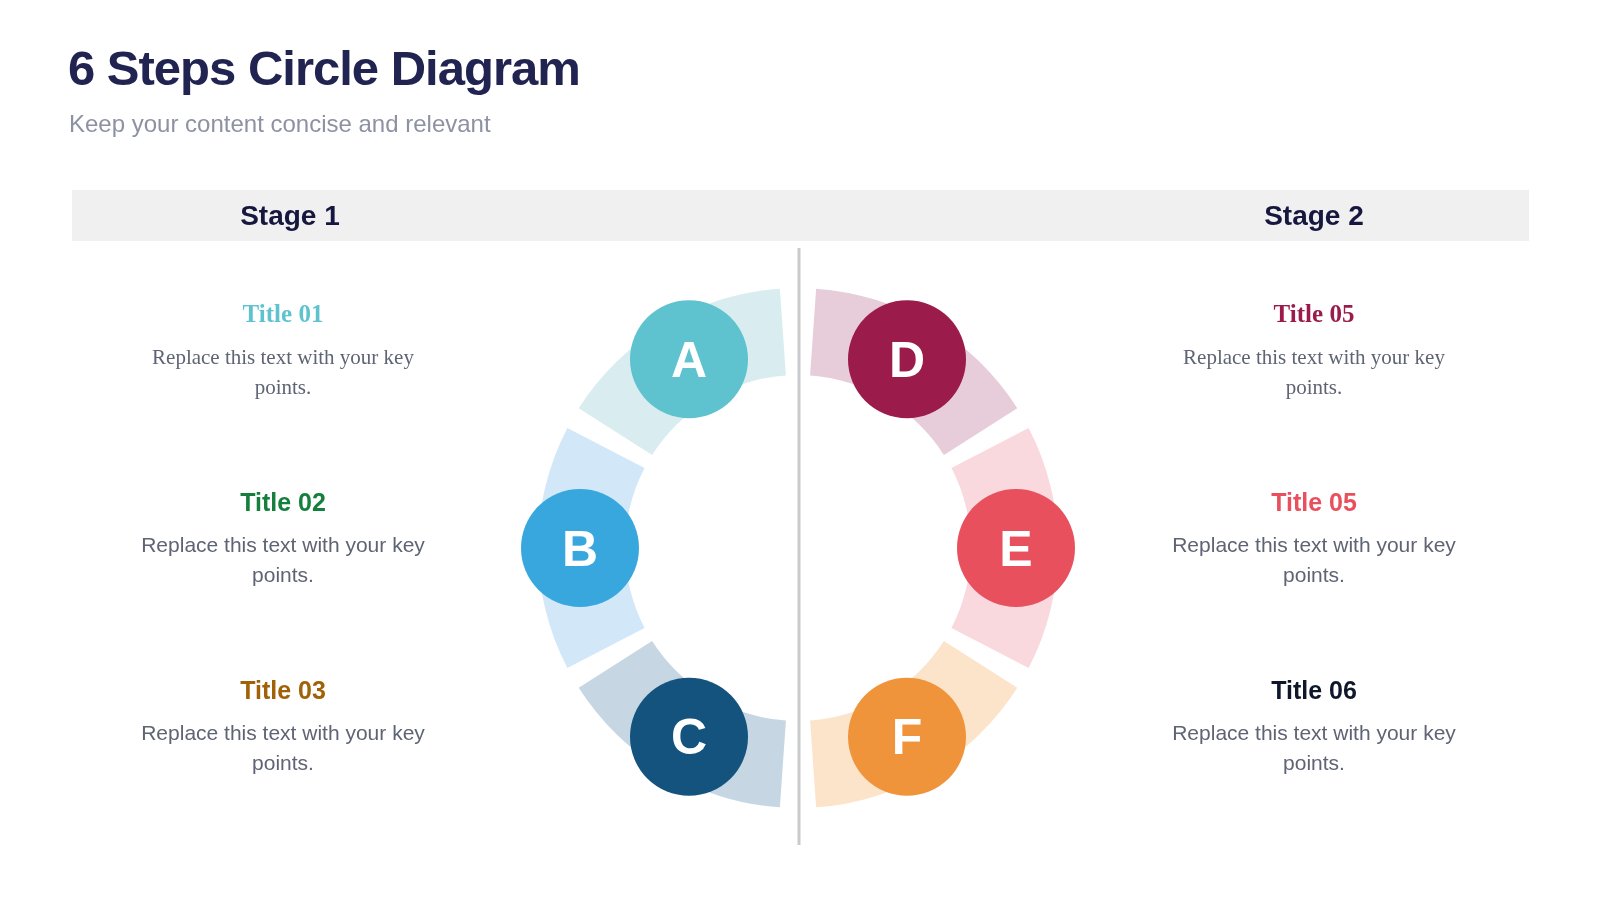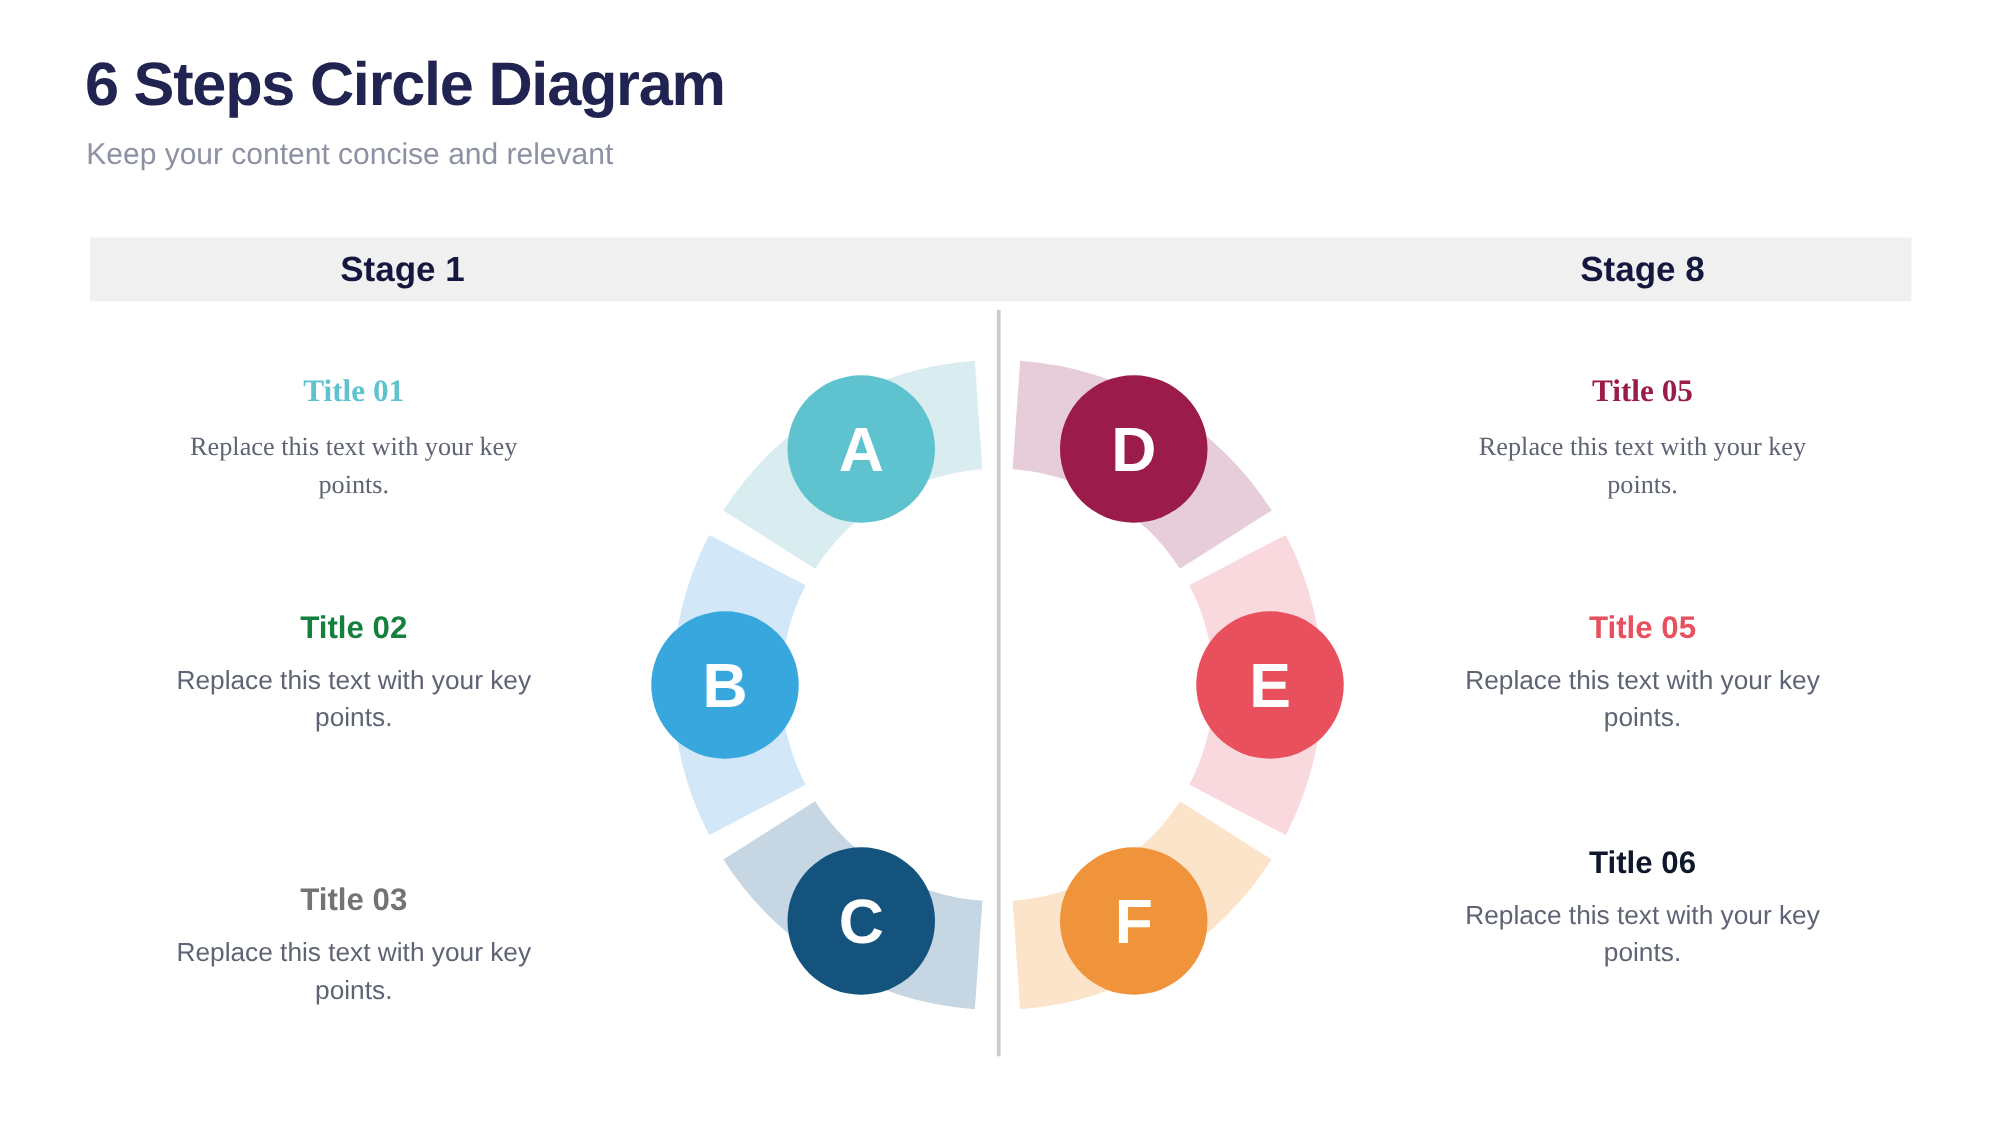--- a/index.html
+++ b/index.html
@@ -56,34 +56,34 @@
 </head>
 <body>
 
 <div class="slide">
 
   <h1 class="page-title" style="color: rgb(33, 36, 80);">6 Steps Circle Diagram</h1>
 
   <p class="page-subtitle" style="color: rgb(141, 146, 163);">Keep your content concise and relevant</p>
 
   <div class="stage-bar" style="background-color: rgb(240, 240, 241);">
-    <span class="stage-label s1" style="color: rgb(21, 23, 63); margin-left: 32px;">Stage 1</span>
-    <span class="stage-label s2" style="color: rgb(21, 23, 63);">Stage 8</span>
+    <span class="stage-label s1" style="color: rgb(21, 23, 63);">Stage 1</span>
+    <span class="stage-label s2" style="color: rgb(21, 23, 63);">Stage 2</span>
   </div>
 
   <div class="tblock col-left row1">
     <div class="ttitle" style="color: rgb(94, 195, 207);">Title 01</div>
     <div class="tbody" style="color: rgb(95, 100, 116);">Replace this text with your key points.</div>
   </div>
   <div class="tblock col-left row2">
     <div class="ttitle" style="color: #15803d; text-align: center;">Title 02</div>
     <div class="tbody" style="color: rgb(95, 100, 116);">Replace this text with your key points.</div>
   </div>
   <div class="tblock col-left row3">
-    <div class="ttitle" style="color: #737373; margin-top: 30px;">Title 03</div>
+    <div class="ttitle" style="color: #a16207;">Title 03</div>
     <div class="tbody" style="color: rgb(95, 100, 116);">Replace this text with your key points.</div>
   </div>
 
   <div class="tblock col-right row1">
     <div class="ttitle" style="color: rgb(155, 27, 74);">Title 05</div>
     <div class="tbody" style="color: rgb(95, 100, 116);">Replace this text with your key points.</div>
   </div>
   <div class="tblock col-right row2">
     <div class="ttitle" style="color: rgb(232, 80, 94);">Title 05</div>
     <div class="tbody" style="color: rgb(95, 100, 116);">Replace this text with your key points.</div>

